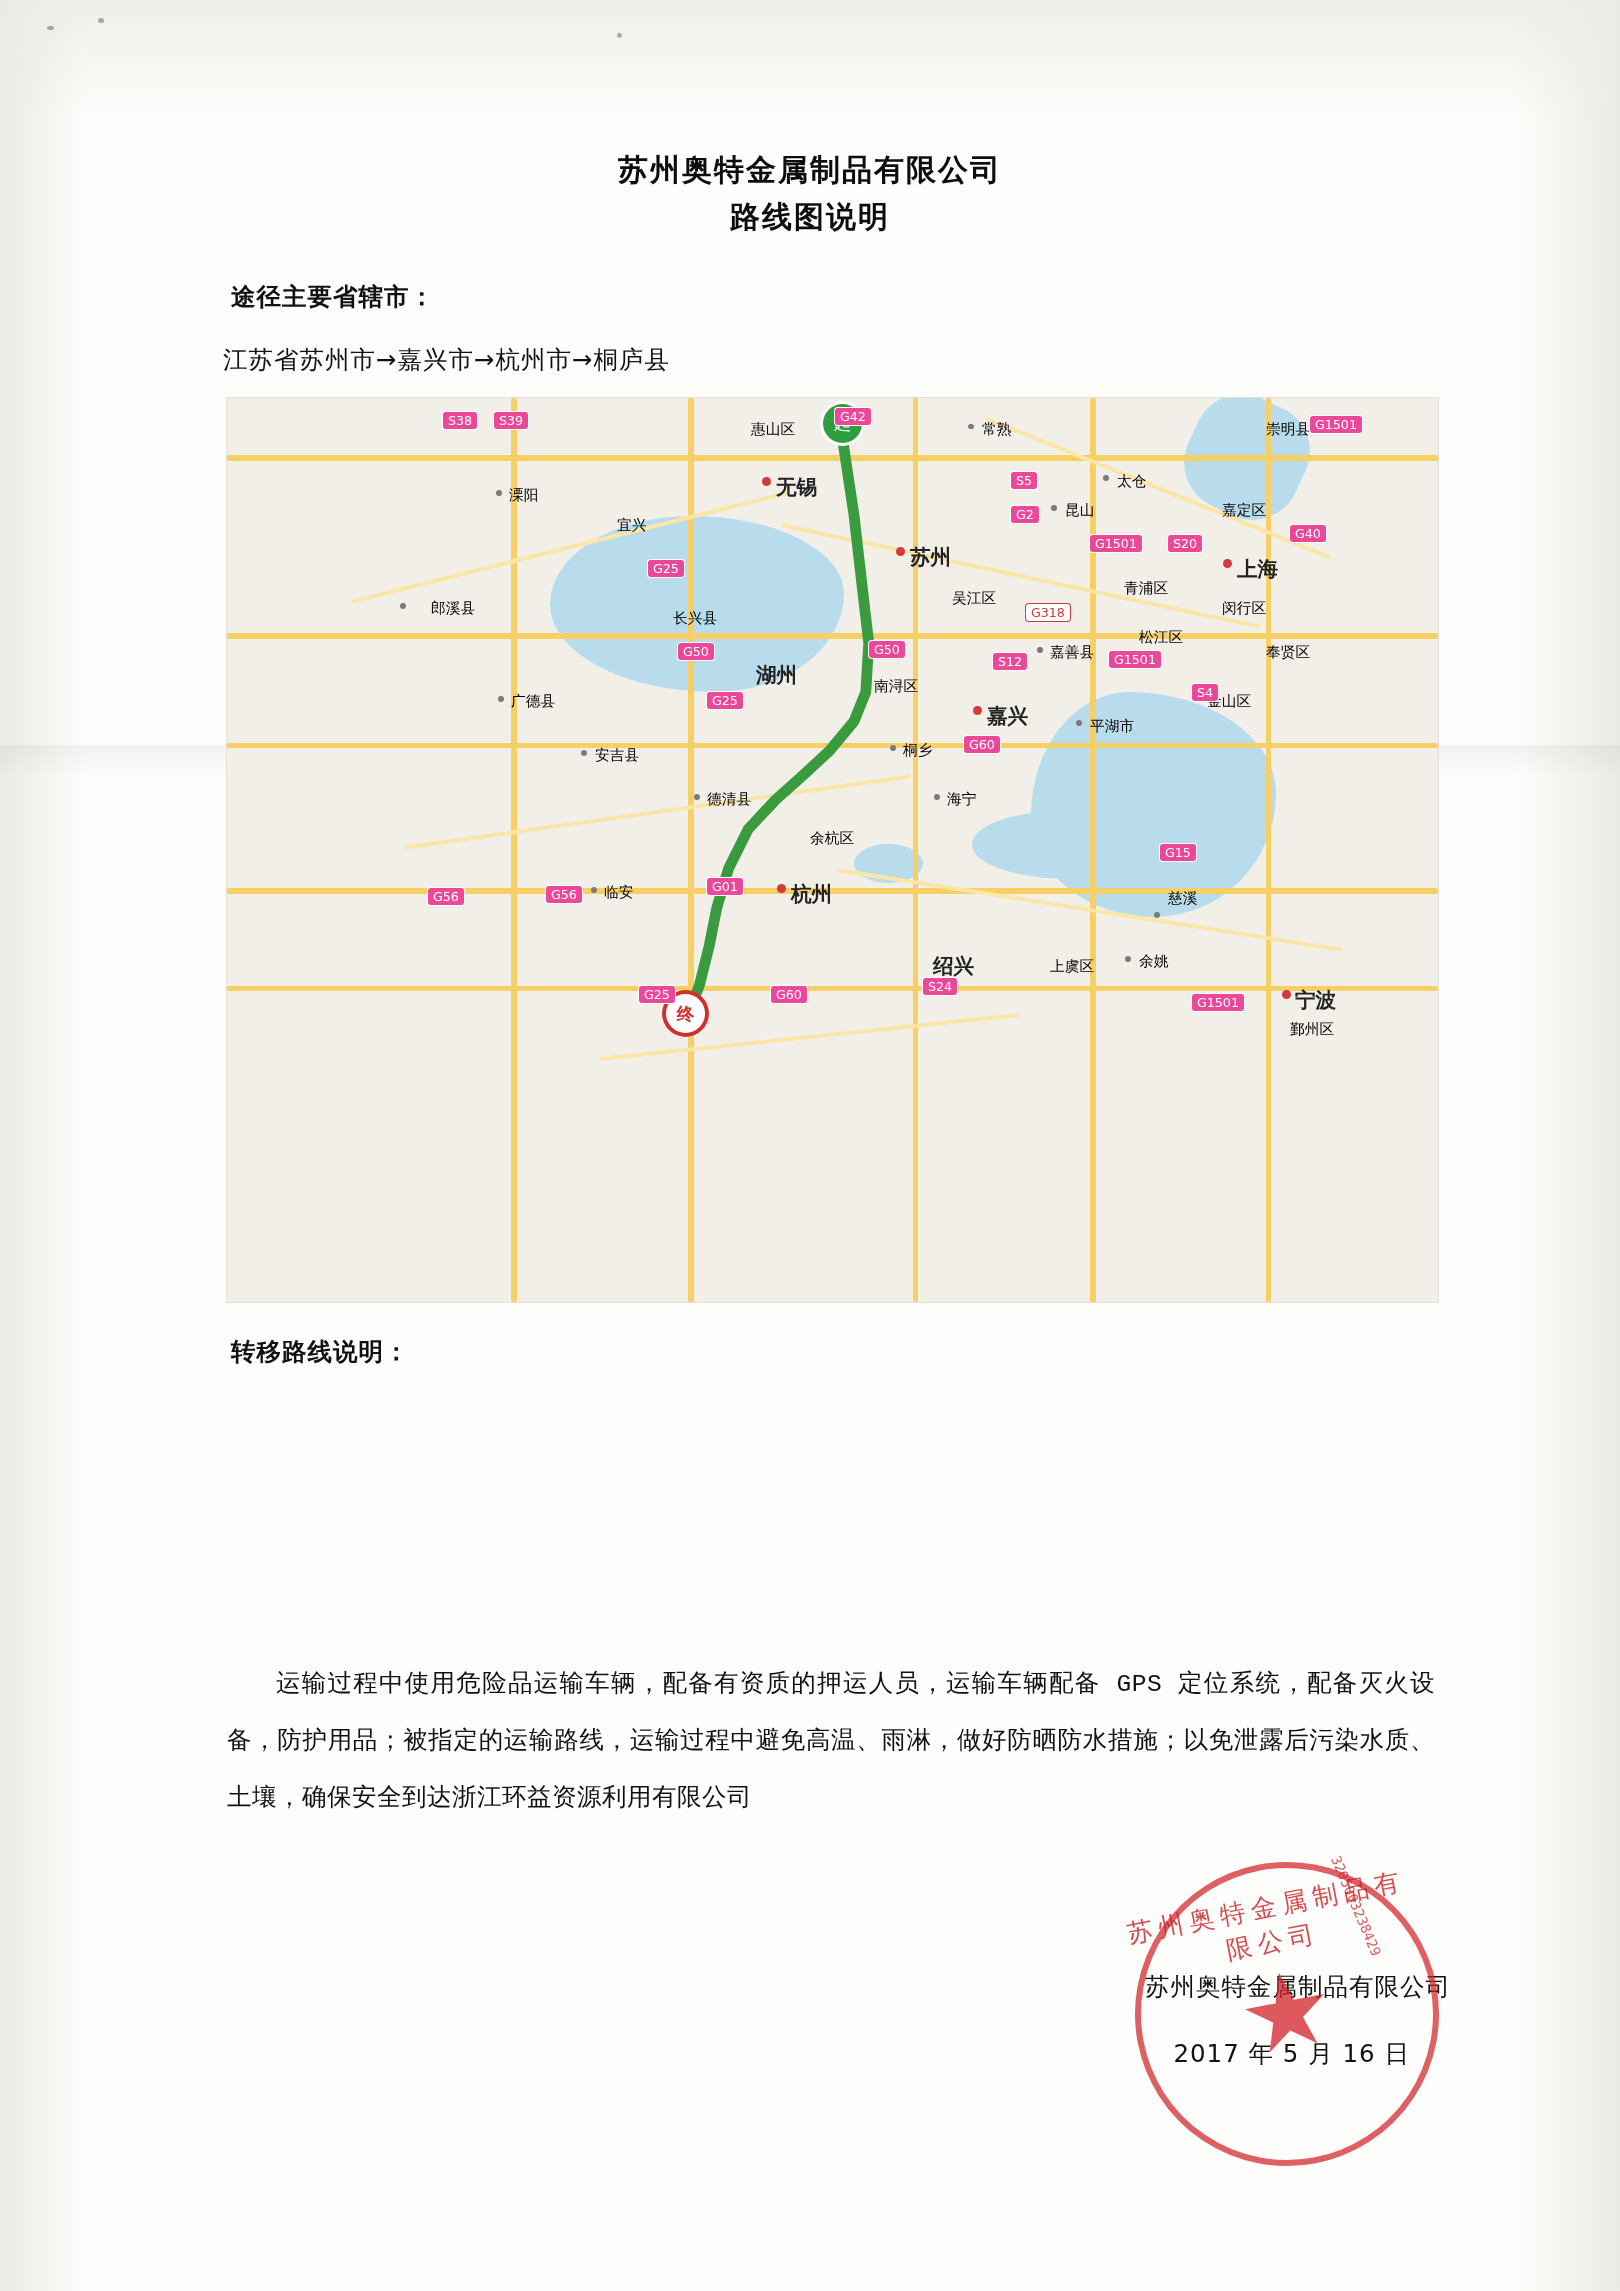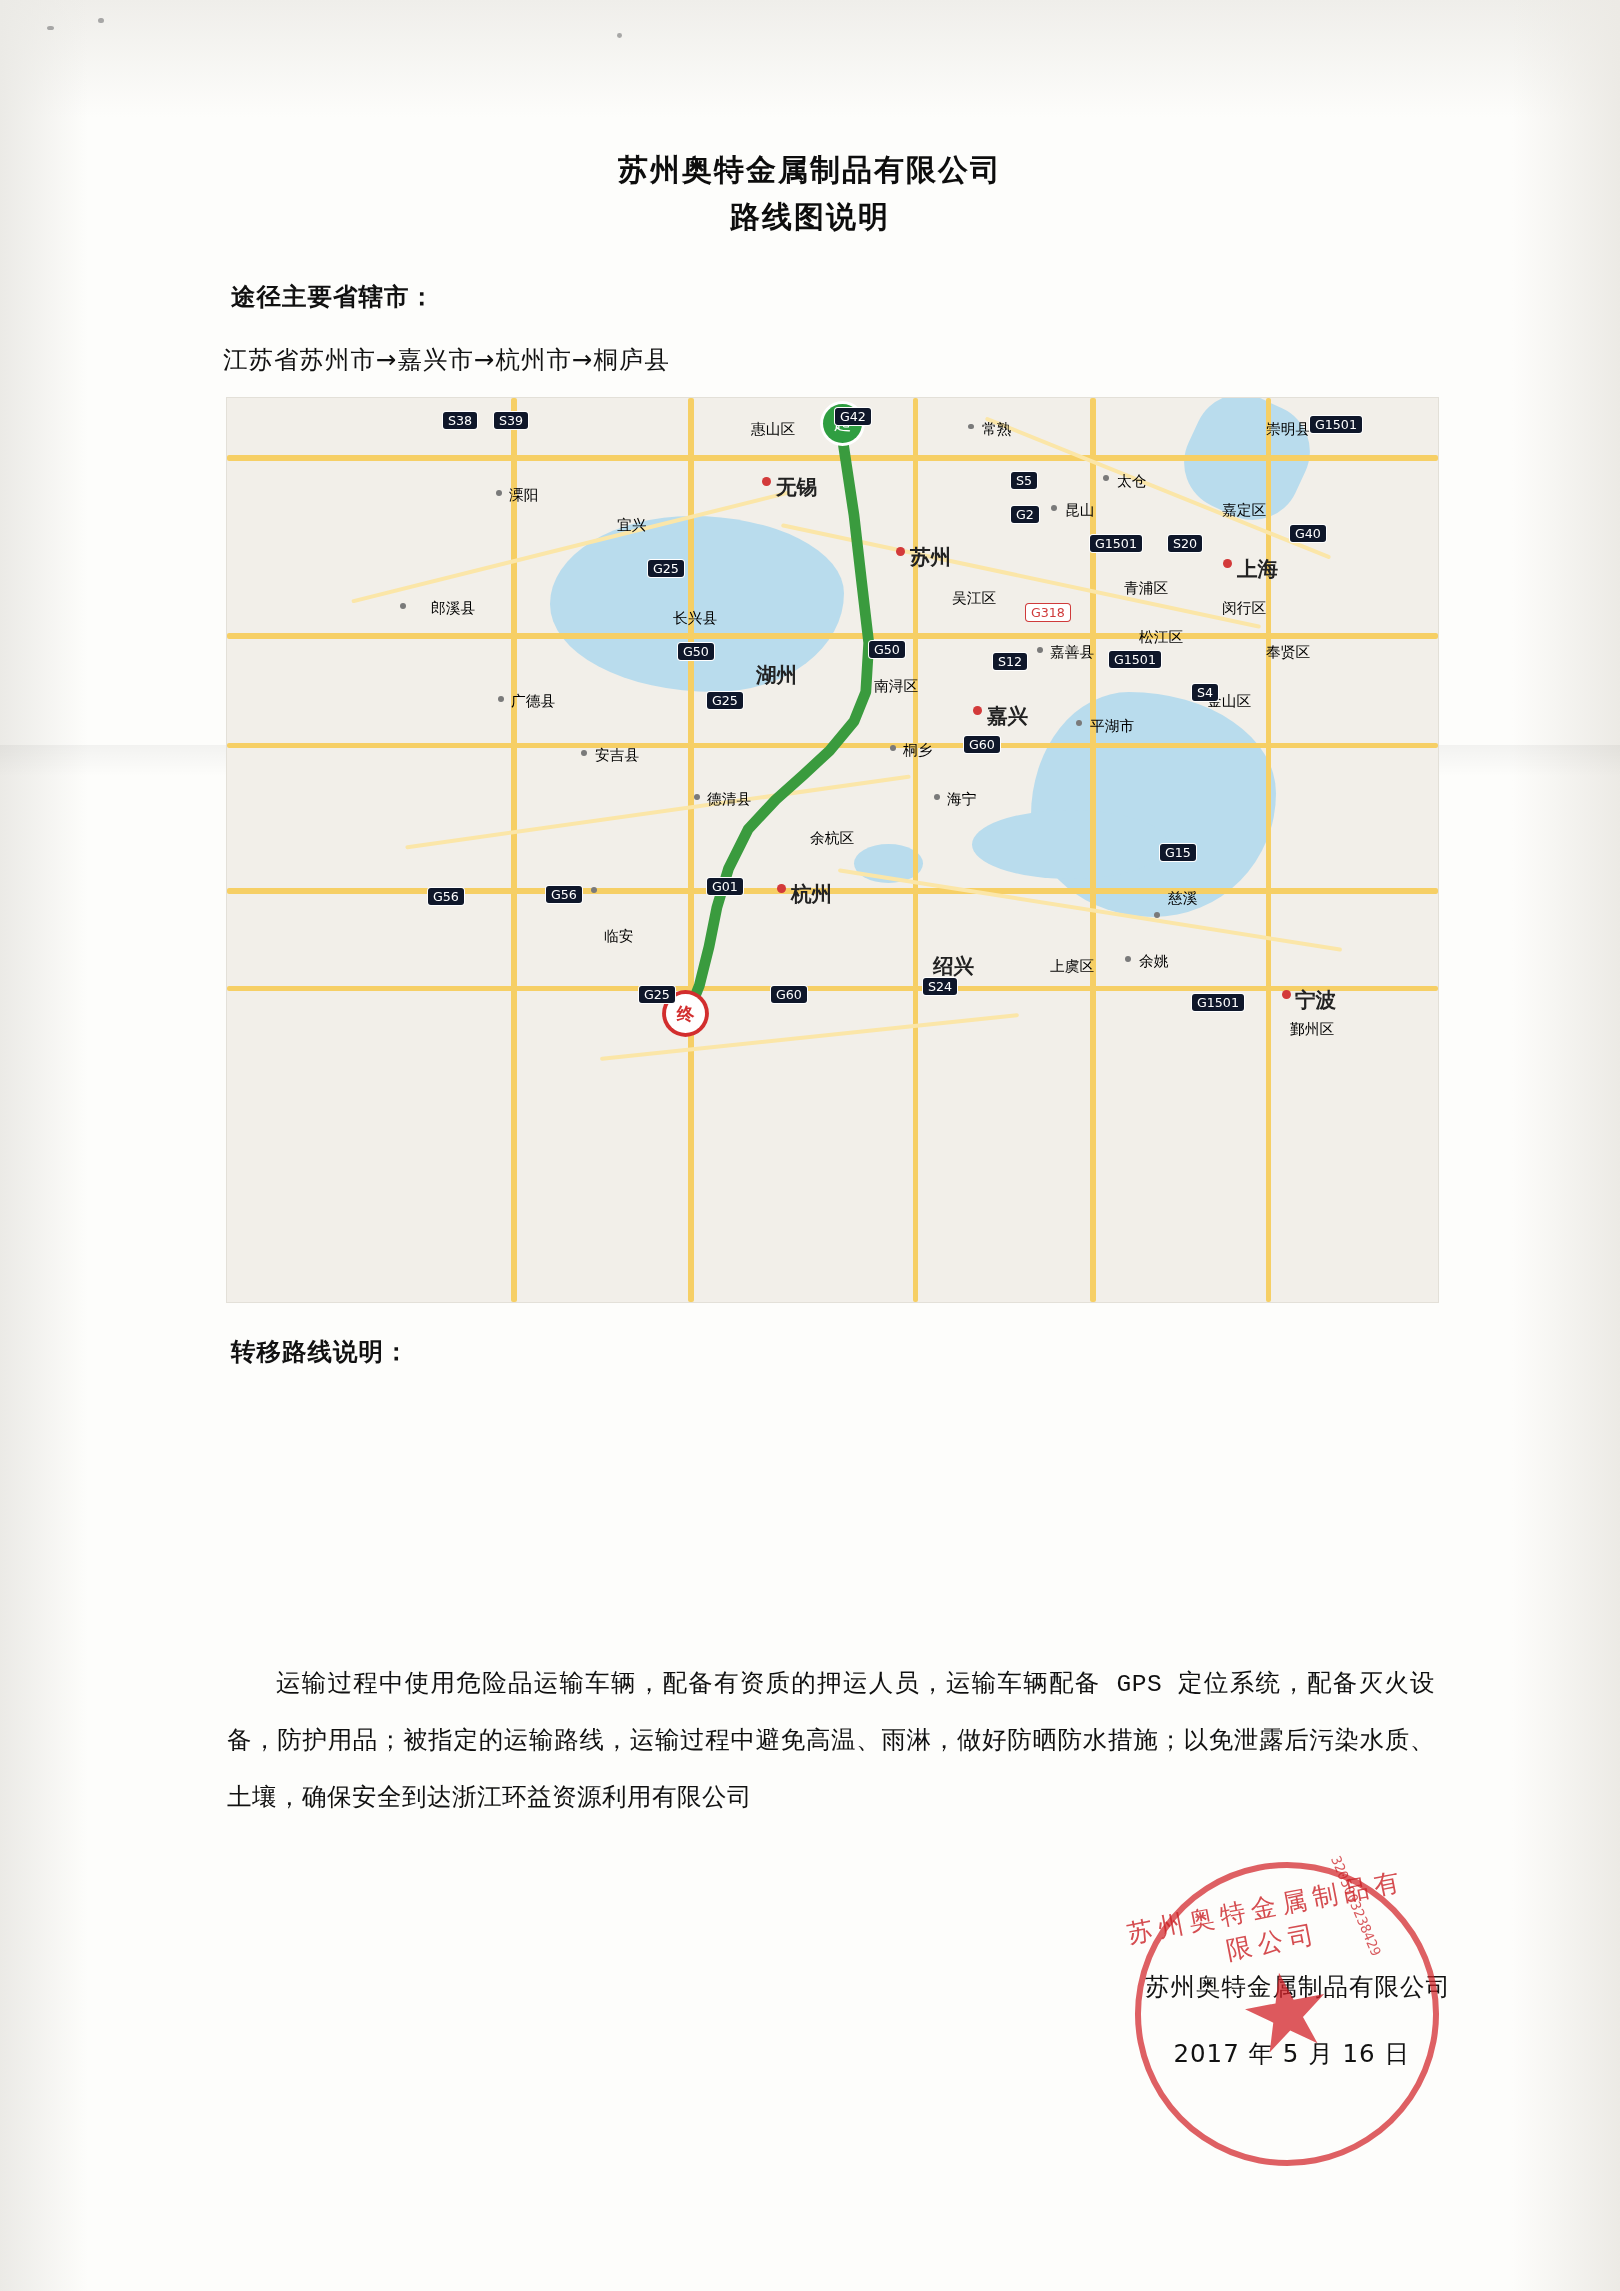--- a/index.html
+++ b/index.html
@@ -103,21 +103,21 @@
     background: #b9dced;
   }
   .road {
     position: absolute;
     background: #f6cf65;
     border-radius: 2px;
   }
   .road.minor { background: #fbe6a8; }
   .shield {
     position: absolute;
-    background: #0f172a;
+    background: #ec4899;
     color: #fff;
     font-family: "DejaVu Sans", "Liberation Sans", sans-serif;
     font-size: 12.7px;
     padding: 1px 4.9px;
     border-radius: 2.9px;
     white-space: nowrap;
     box-shadow: 0 0 0 1px #ffffff;
   }
   .shield.red {
     background: #ffffff;
@@ -345,21 +345,21 @@
           <div class="county-dot" style="left: 354px; top: 352px;"></div>
           <div class="city-label" style="left: 368px; top: 348px;">安吉县</div>
           <div class="county-dot" style="left: 663px; top: 347px;"></div>
           <div class="city-label" style="left: 676px; top: 343px;">桐乡</div>
           <div class="county-dot" style="left: 467px; top: 396px;"></div>
           <div class="city-label" style="left: 480px; top: 392px;">德清县</div>
           <div class="county-dot" style="left: 707px; top: 396px;"></div>
           <div class="city-label" style="left: 720px; top: 392px;">海宁</div>
           <div class="city-label" style="left: 583px; top: 431px;">余杭区</div>
           <div class="county-dot" style="left: 364px; top: 489px;"></div>
-          <div class="city-label" style="left: 377px; top: 485px; margin-top: 44px;">临安</div>
+          <div class="city-label" style="left: 377px; top: 485px;">临安</div>
           <div class="county-dot" style="left: 927px; top: 514px;"></div>
           <div class="city-label" style="left: 941px; top: 491px;">慈溪</div>
           <div class="city-label" style="left: 823px; top: 559px;">上虞区</div>
           <div class="county-dot" style="left: 898px; top: 558px;"></div>
           <div class="city-label" style="left: 912px; top: 554px;">余姚</div>
           <div class="city-label" style="left: 1063px; top: 622px;">鄞州区</div>
         </div>
       <div id="map-shields">
           <div class="shield" style="left: 216px; top: 13.7px;">S38</div>
           <div class="shield" style="left: 267px; top: 13.7px;">S39</div>

